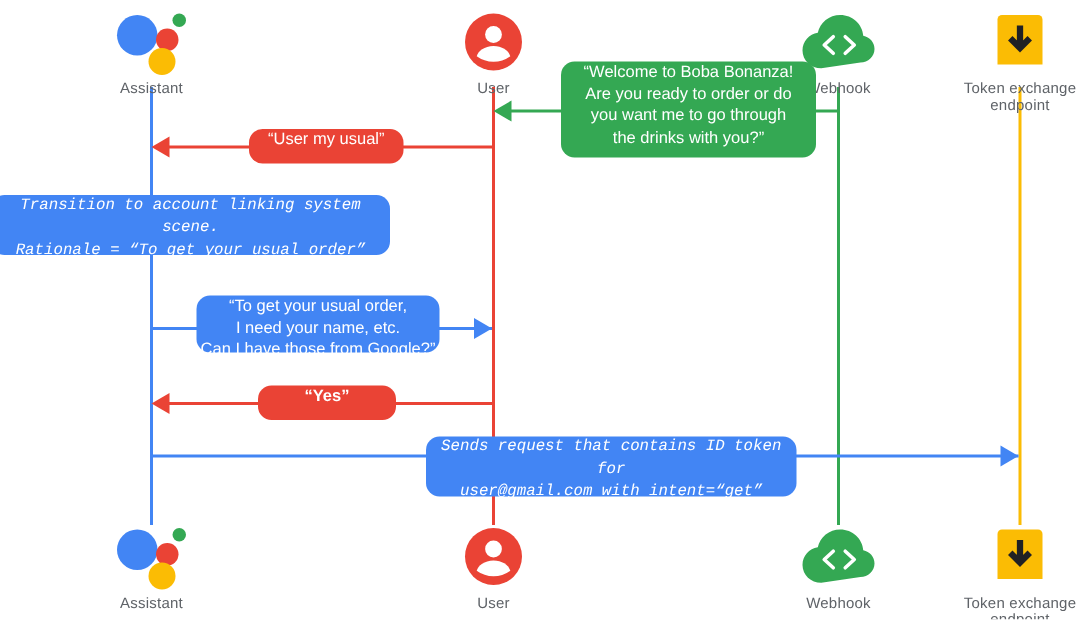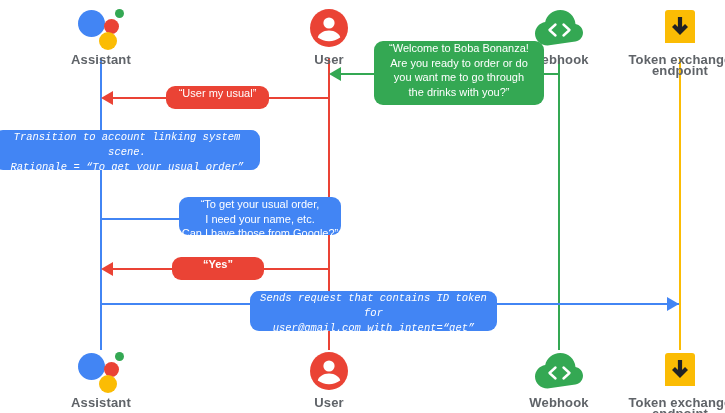--- a/index.html
+++ b/index.html
@@ -25,22 +25,22 @@
     text-align: center;
   }
   .actor-icon {
     height: 44px;
     display: flex;
     align-items: center;
     justify-content: center;
   }
   .actor-label {
     margin-top: 4px;
-    font-size: 13px;
-    font-weight: bold;
+    font-size: 10px;
+    font-weight: normal;
     color: #5f6368;
     line-height: 11px;
     letter-spacing: 0.15px;
   }
 
   
   .assistant-logo {
     position: relative;
     width: 46px;
     height: 44px;
@@ -244,28 +244,28 @@
 
   <div class="bubble bubble-red b-sans" style="left:166px; top:86px; width:103px; height:23px;">
     <span>“User my usual”</span>
   </div>
 
   <div class="bubble bubble-blue b-mono" style="left:-6px; top:130px; width:266px; height:40px;">
     <span>Transition to account linking system scene.
 Rationale = “To get your usual order”</span>
   </div>
 
-  <div class="bubble bubble-blue b-sans" style="left:131px; top:197px; width:162px; height:38px;margin-left:48px;">
+  <div class="bubble bubble-blue b-sans" style="left:131px; top:197px; width:162px; height:38px;">
     <span>“To get your usual order,
 I need your name, etc.
 Can I have those from Google?”</span>
   </div>
 
   <div class="bubble bubble-red b-sans" style="left:172px; top:257px; width:92px; height:23px;font-weight:bold;">
     <span>“Yes”</span>
   </div>
 
-  <div class="bubble bubble-blue b-mono" style="left:250px; top:291px; width:247px; height:40px;">
+  <div class="bubble bubble-blue b-mono" style="left:284px; top:291px; width:247px; height:40px;">
     <span>Sends request that contains ID token for
 user@gmail.com with intent=“get”</span>
   </div>
 
 </div>
 
 </body></html>

